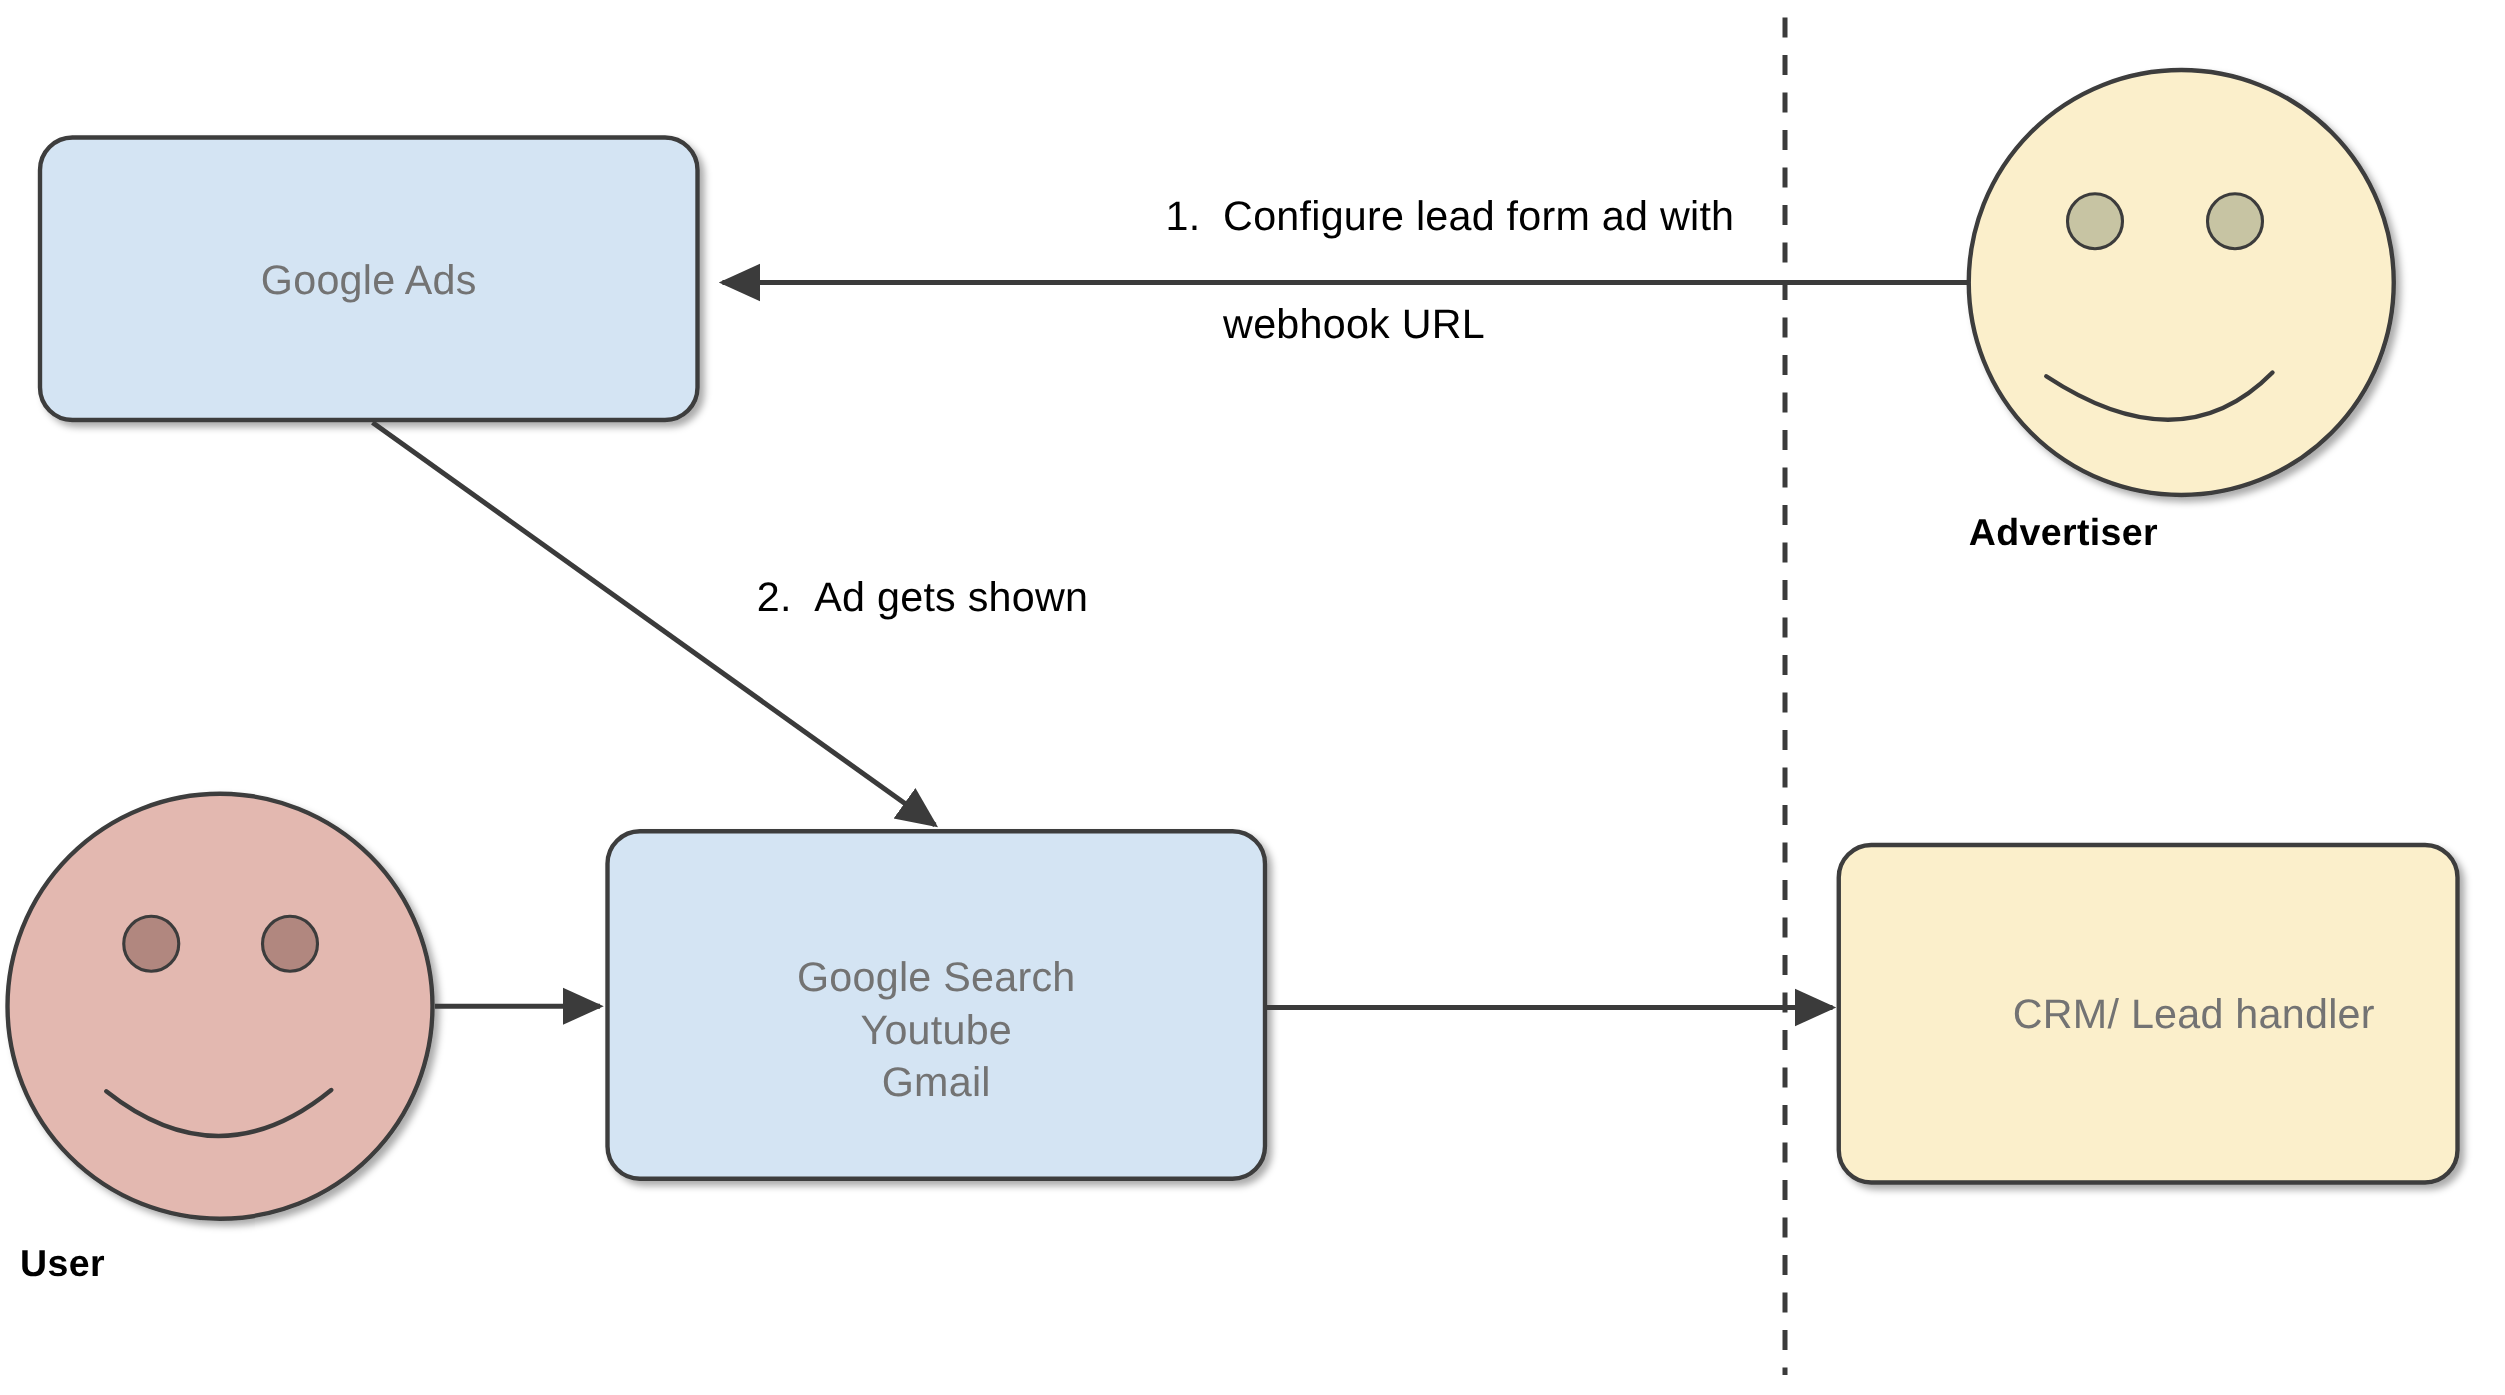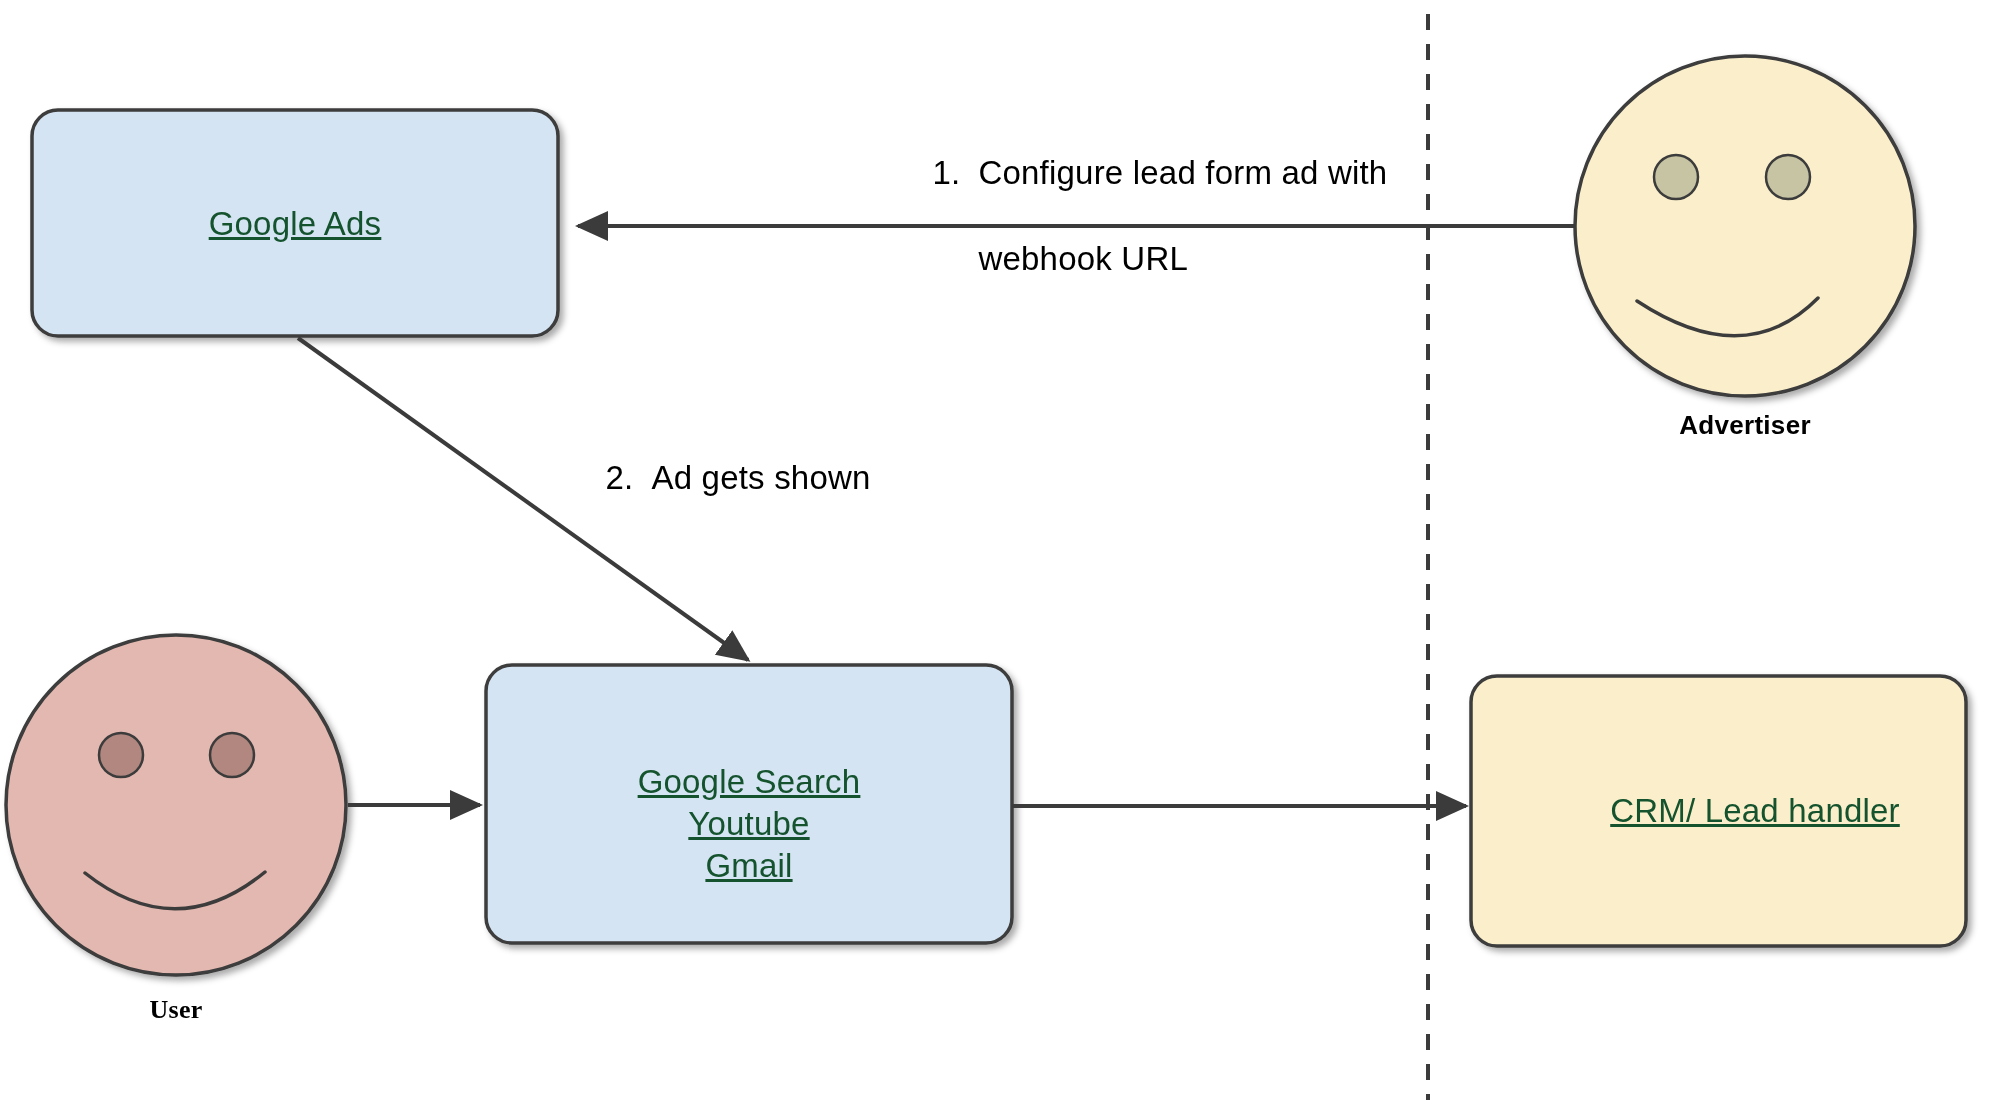--- a/index.html
+++ b/index.html
@@ -25,46 +25,44 @@
     left: 0;
     width: 2004px;
     height: 1116px;
     overflow: visible;
   }
   .node-label {
     position: absolute;
     text-align: center;
     font-size: 33px;
     line-height: 42px;
-    color: #14532d;
+    color: #737373;
     letter-spacing: 0.2px;
     white-space: pre-line;
     pointer-events: none;
-    text-decoration: underline;
   }
   .edge-label {
     position: absolute;
     font-size: 33px;
     line-height: 43px;
     color: #000000;
     letter-spacing: 0.2px;
     white-space: pre;
   }
   .edge-label .num {
     display: inline-block;
     width: 46px;
   }
   .edge-label .txt {
     display: inline-block;
     vertical-align: top;
   }
   .actor-caption {
     position: absolute;
-    text-align: center;
-    font-size: 26px;
+    font-size: 30px;
     font-weight: bold;
     color: #000000;
     letter-spacing: 0.3px;
   }
 </style>
 </head>
 <body>
 
 <div id="canvas">
 
@@ -112,21 +110,21 @@
   <div class="node-label" style="left:32px; top:203px; width:526px;">Google Ads</div>
 
   <div class="node-label" style="left:486px; top:741px; width:526px;margin-top:20px;">Google Search
 Youtube
 Gmail</div>
 
   <div class="node-label" style="left:1471px; top:790px; width:568px;">CRM/ Lead handler</div>
 
   <div class="actor-caption" style="left:1575px; top:410px; width:340px;">Advertiser</div>
 
-  <div class="actor-caption" style="left:6px; top:995px; width:340px;font-family:Liberation Serif, serif;">User</div>
+  <div class="actor-caption" style="left:16px; top:995px; width:340px;">User</div>
 
   <div class="edge-label" style="left:895px; top:108px; width:510px;">
     <span class="num">1.</span><span class="txt">Configure lead form ad with</span><br>
     <span class="num"></span><span class="txt">webhook URL</span>
   </div>
 
   <div class="edge-label" style="left:568px; top:413px; width:360px;">
     <span class="num">2.</span><span class="txt">Ad gets shown</span>
   </div>
 

